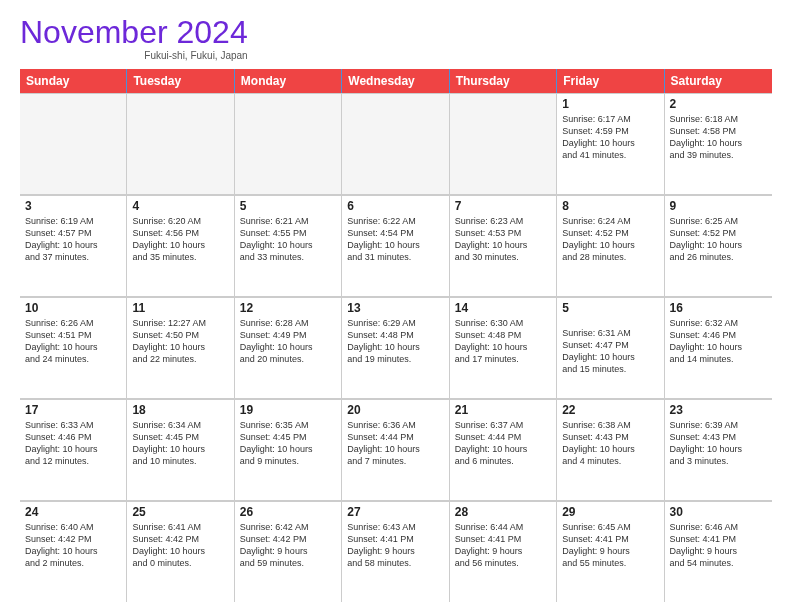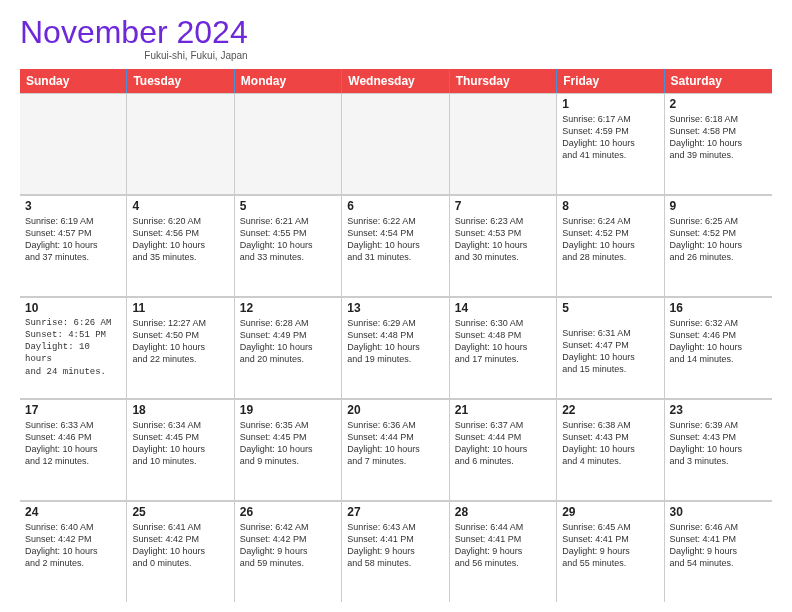--- a/index.html
+++ b/index.html
@@ -187,21 +187,21 @@
             <span class="day-number">9</span>
             <div class="day-info" style="white-space: pre-line;">Sunrise: 6:25 AM
 Sunset: 4:52 PM
 Daylight: 10 hours
 and 26 minutes.</div>
           </div>
         </div>
         <div class="cal-row">
           <div class="cal-cell">
             <span class="day-number">10</span>
-            <div class="day-info" style="white-space: pre-line; font-family: Liberation Mono, monospace;">Sunrise: 6:26 AM
+            <div class="day-info" style="white-space: pre-line;">Sunrise: 6:26 AM
 Sunset: 4:51 PM
 Daylight: 10 hours
 and 24 minutes.</div>
           </div>
           <div class="cal-cell">
             <span class="day-number">11</span>
             <div class="day-info" style="white-space: pre-line;">Sunrise: 12:27 AM
 Sunset: 4:50 PM
 Daylight: 10 hours
 and 22 minutes.</div>

